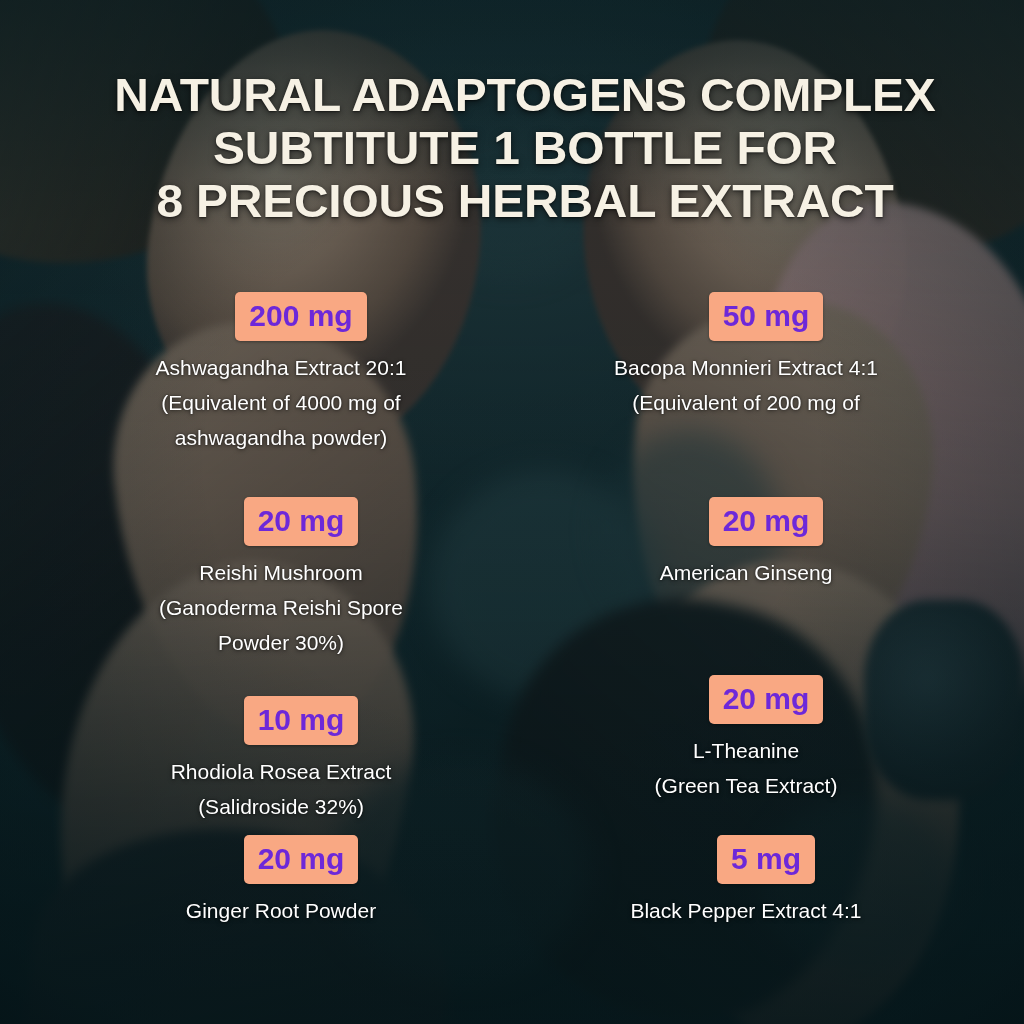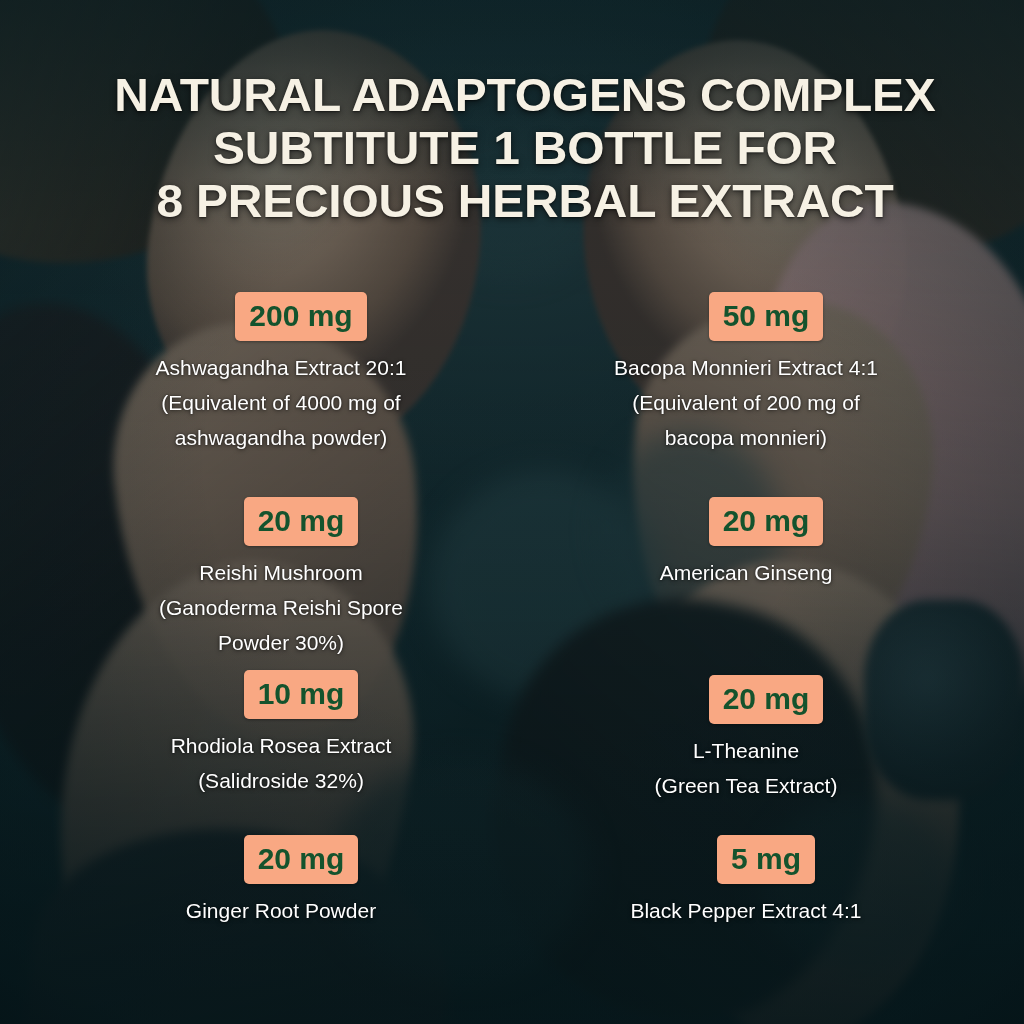--- a/index.html
+++ b/index.html
@@ -194,21 +194,21 @@
   }
   .col { position:absolute; top:0; width:470px; }
   .col-left  { left:66px; }
   .col-right { left:531px; }
 
   .item { position:absolute; left:0; width:470px; }
 
   .badge {
     display:inline-block;
     background:#f9a883;
-    color:#14532d;
+    color:#6d28d9;
     font-family:"Liberation Sans", sans-serif;
     font-weight:bold;
     font-size:30px;
     line-height:30px;
     padding:9px 14px 10px 14px;
     border-radius:5px;
     box-shadow:0 1px 3px rgba(0,0,0,.35);
     white-space:nowrap;
   }
 
@@ -283,21 +283,21 @@
 
         <div class="item" style="top:205px;">
           <span class="badge">20 mg</span>
           <div class="desc">
             <span class="dl">Reishi Mushroom</span>
             <span class="dl">(Ganoderma Reishi Spore</span>
             <span class="dl">Powder 30%)</span>
           </div>
         </div>
 
-        <div class="item" style="top:378px;">
+        <div class="item" style="top:404px;">
           <span class="badge">10 mg</span>
           <div class="desc">
             <span class="dl">Rhodiola Rosea Extract</span>
             <span class="dl">(Salidroside 32%)</span>
           </div>
         </div>
 
         <div class="item" style="top:543px;">
           <span class="badge">20 mg</span>
           <div class="desc">
@@ -307,21 +307,20 @@
 
       </div>
 
       <div class="col col-right">
 
         <div class="item" style="top:0px;">
           <span class="badge">50 mg</span>
           <div class="desc">
             <span class="dl">Bacopa Monnieri Extract 4:1</span>
             <span class="dl">(Equivalent of 200 mg of</span>
-            <span class="dl">bacopa monnieri)</span>
           </div>
         </div>
 
         <div class="item" style="top:205px;">
           <span class="badge">20 mg</span>
           <div class="desc">
             <span class="dl">American Ginseng</span>
           </div>
         </div>
 

